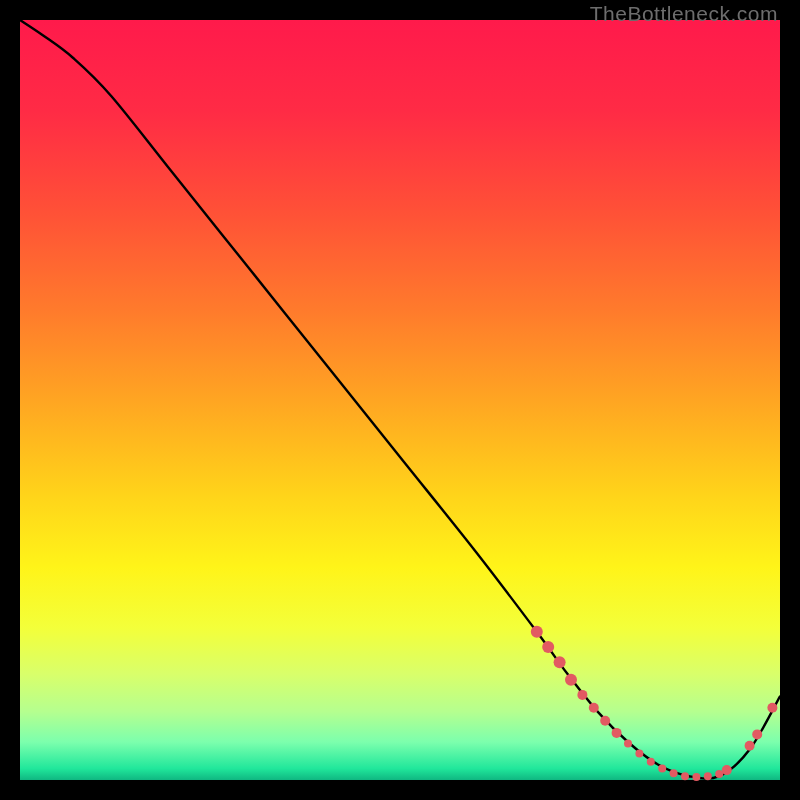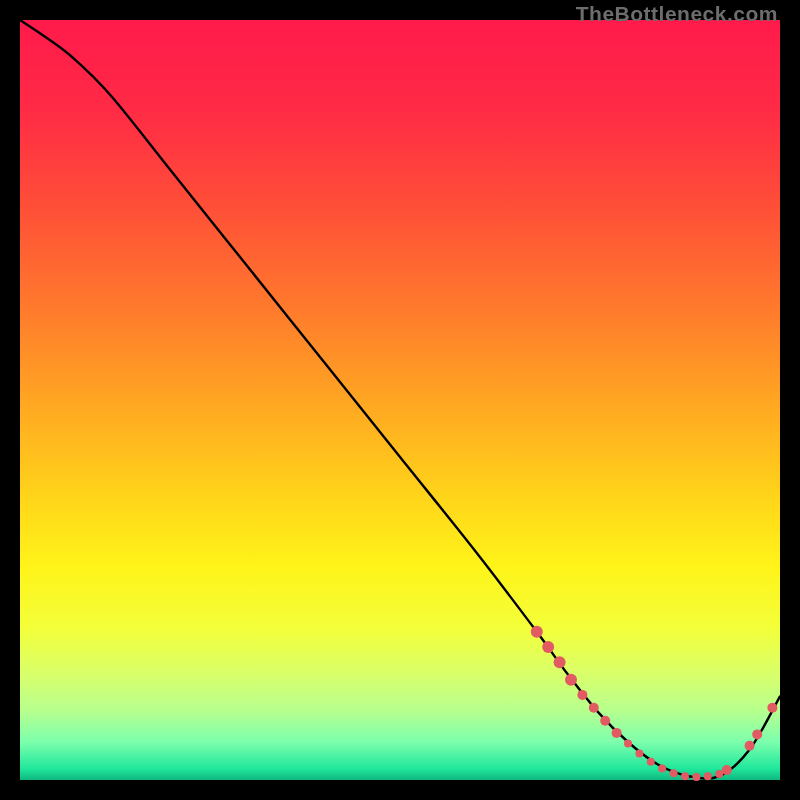--- a/index.html
+++ b/index.html
@@ -36,21 +36,21 @@
     left: 0;
     top: 0;
     width: 100%;
     height: 100%;
     overflow: visible;
   }
   .watermark {
     position: absolute;
     right: 22px;
     top: 2px;
-    font-weight: 700;
+    font-weight: 400;
     letter-spacing: 0.5px;
   }
 </style>
 </head>
 <body>
 
 <div class="stage">
   <div class="plot-area">
     <svg class="gradient-bg" viewBox="0 0 760 760" preserveAspectRatio="none">
       <defs>

